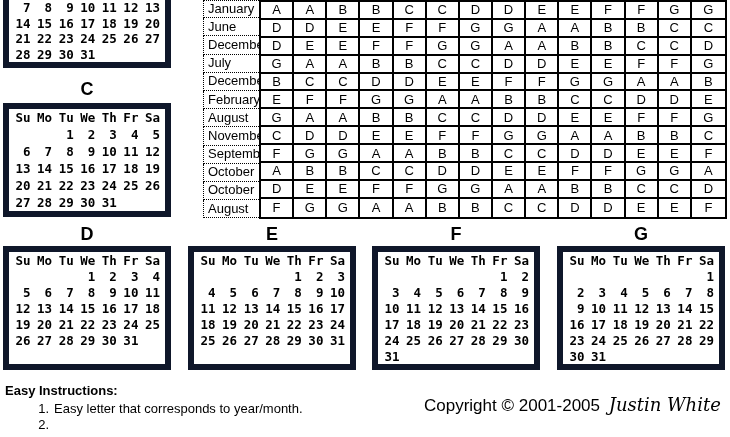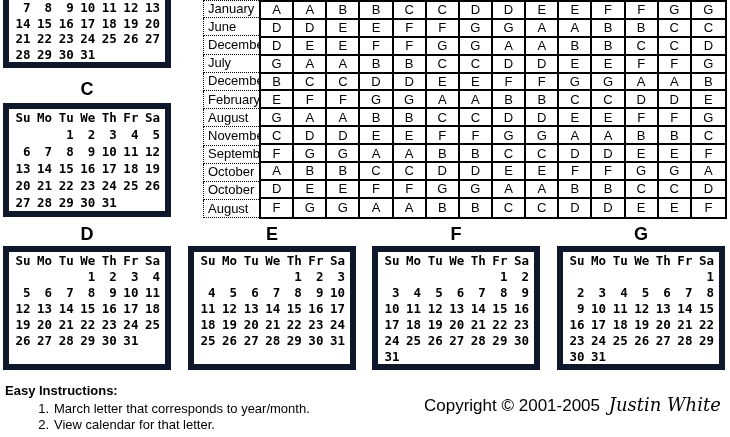--- a/index.html
+++ b/index.html
@@ -559,25 +559,24 @@
         <span></span>
         <span></span>
         <span></span>
       </div>
   </div>
 
   <div id="instructions">
     <div class="title">Easy Instructions:</div>
     <div class="step">
       <span class="num">1.</span>
-      <span>March letter that corresponds to year/month.</span>
+      <span>Easy letter that corresponds to year/month.</span>
     </div>
     <div class="step">
       <span class="num">2.</span>
-      <span>View calendar for that letter.</span>
     </div>
   </div>
 
   <div id="copyright">
     <span>Copyright © 2001-2005</span>
     <span class="author">Justin White</span>
   </div>
 
 </div>
 

